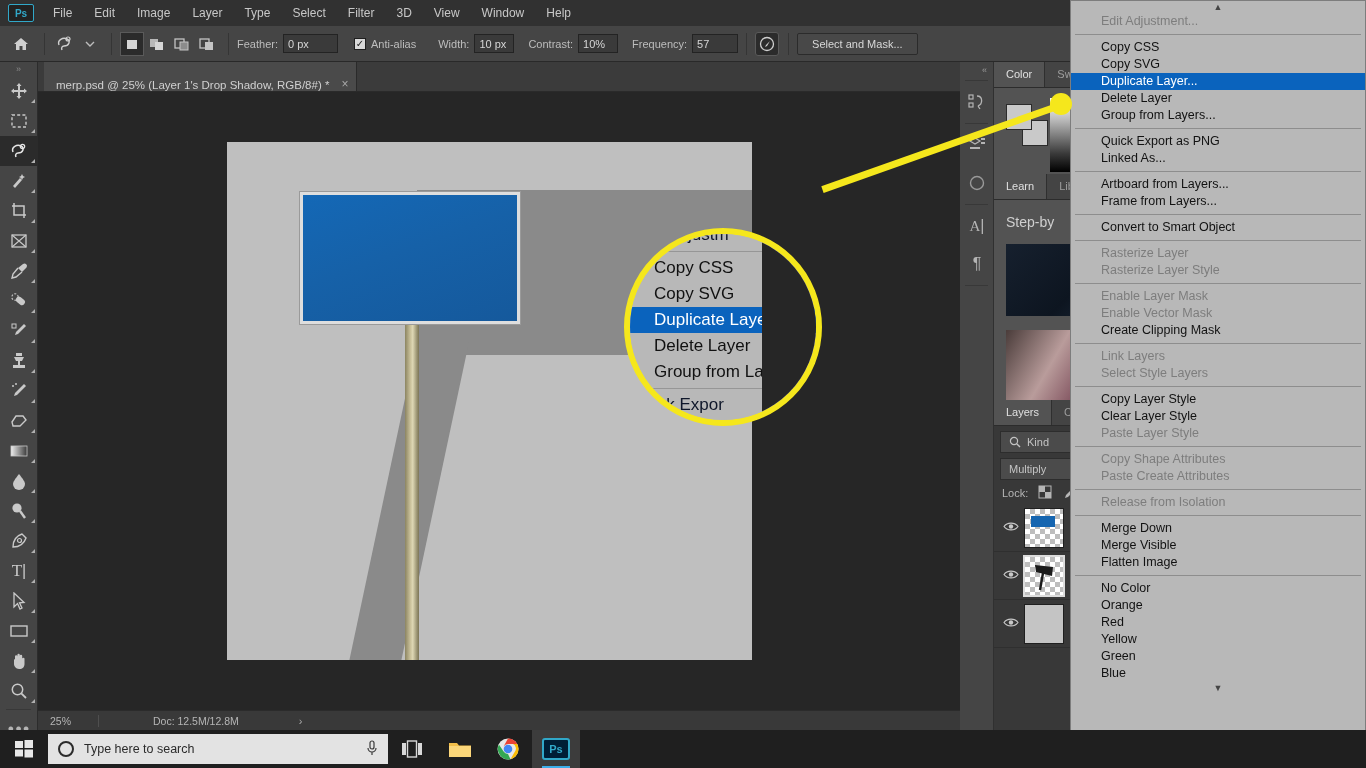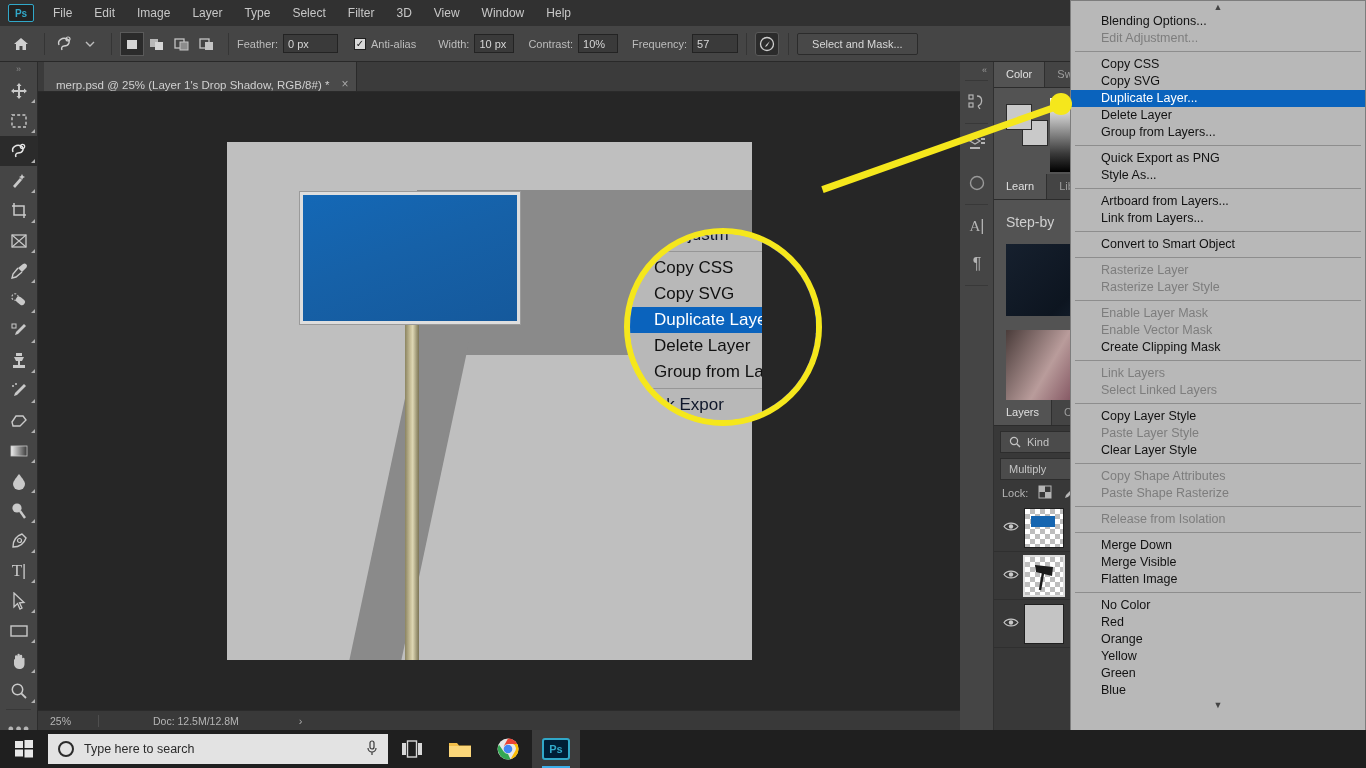--- a/index.html
+++ b/index.html
@@ -626,63 +626,62 @@
             </svg>
         </span>
         <span class="layer-thumb" style="background:#c4c4c4"></span>
       </div>
     </div>
   </div>
 
   <div class="ctxmenu">
     <div class="ctx-scroll-up">▲</div>
     <div id="ctx-body">
-        <div class="ctx-item">Blending Options...</div>
         <div class="ctx-item disabled">Edit Adjustment...</div>
         <div class="ctx-div"></div>
         <div class="ctx-item">Copy CSS</div>
         <div class="ctx-item">Copy SVG</div>
         <div class="ctx-item highlight">Duplicate Layer...</div>
         <div class="ctx-item">Delete Layer</div>
         <div class="ctx-item">Group from Layers...</div>
         <div class="ctx-div"></div>
         <div class="ctx-item">Quick Export as PNG</div>
-        <div class="ctx-item">Style As...</div>
+        <div class="ctx-item">Linked As...</div>
         <div class="ctx-div"></div>
         <div class="ctx-item">Artboard from Layers...</div>
-        <div class="ctx-item">Link from Layers...</div>
+        <div class="ctx-item">Frame from Layers...</div>
         <div class="ctx-div"></div>
         <div class="ctx-item">Convert to Smart Object</div>
         <div class="ctx-div"></div>
         <div class="ctx-item disabled">Rasterize Layer</div>
         <div class="ctx-item disabled">Rasterize Layer Style</div>
         <div class="ctx-div"></div>
         <div class="ctx-item disabled">Enable Layer Mask</div>
         <div class="ctx-item disabled">Enable Vector Mask</div>
         <div class="ctx-item">Create Clipping Mask</div>
         <div class="ctx-div"></div>
         <div class="ctx-item disabled">Link Layers</div>
-        <div class="ctx-item disabled">Select Linked Layers</div>
+        <div class="ctx-item disabled">Select Style Layers</div>
         <div class="ctx-div"></div>
         <div class="ctx-item">Copy Layer Style</div>
+        <div class="ctx-item">Clear Layer Style</div>
         <div class="ctx-item disabled">Paste Layer Style</div>
-        <div class="ctx-item">Clear Layer Style</div>
         <div class="ctx-div"></div>
         <div class="ctx-item disabled">Copy Shape Attributes</div>
-        <div class="ctx-item disabled">Paste Shape Rasterize</div>
+        <div class="ctx-item disabled">Paste Create Attributes</div>
         <div class="ctx-div"></div>
         <div class="ctx-item disabled">Release from Isolation</div>
         <div class="ctx-div"></div>
         <div class="ctx-item">Merge Down</div>
         <div class="ctx-item">Merge Visible</div>
         <div class="ctx-item">Flatten Image</div>
         <div class="ctx-div"></div>
         <div class="ctx-item">No Color</div>
+        <div class="ctx-item">Orange</div>
         <div class="ctx-item">Red</div>
-        <div class="ctx-item">Orange</div>
         <div class="ctx-item">Yellow</div>
         <div class="ctx-item">Green</div>
         <div class="ctx-item">Blue</div>
       </div>
     <div class="ctx-scroll-dn">▼</div>
   </div>
 
   <div class="leader-dot" style="left:1050px; top:93px;"></div>
   <div class="leader" style="left:1060px; top:102px; width:252px; transform: rotate(160.5deg);"></div>
 

